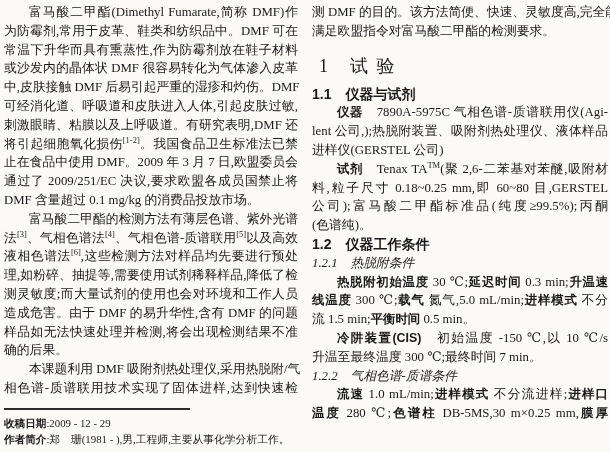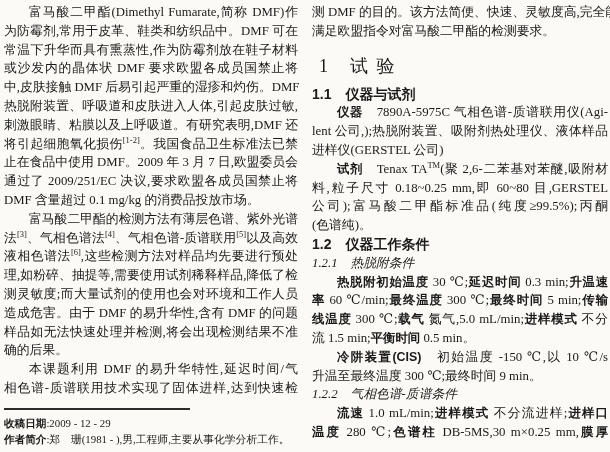--- a/index.html
+++ b/index.html
@@ -81,59 +81,58 @@
   .footnote .seg-b { font-size:10.6px; }
 </style>
 </head>
 <body>
 
 <div class="page">
   <div class="col col-left">
       <div class="line body indent"><span>富马酸二甲酯(Dimethyl Fumarate,简称 DMF)作</span></div>
       <div class="line body"><span>为防霉剂,常用于皮革、鞋类和纺织品中。DMF 可在</span></div>
       <div class="line body"><span>常温下升华而具有熏蒸性,作为防霉剂放在鞋子材料</span></div>
-      <div class="line body"><span>或沙发内的晶体状 DMF 要求欧盟各成员国禁止将</span></div>
+      <div class="line body"><span>或沙发内的晶体状 DMF 很容易转化为气体渗入皮革</span></div>
       <div class="line body"><span>中,皮肤接触 DMF 后易引起严重的湿疹和灼伤。DMF</span></div>
-      <div class="line body"><span>热脱附装置、呼吸道和皮肤进入人体,引起皮肤过敏,</span></div>
+      <div class="line body"><span>可经消化道、呼吸道和皮肤进入人体,引起皮肤过敏,</span></div>
       <div class="line body"><span>刺激眼睛、粘膜以及上呼吸道。有研究表明,DMF 还</span></div>
       <div class="line body"><span>将引起细胞氧化损伤</span><sup class="cite">[1-2]</sup><span>。我国食品卫生标准法已禁</span></div>
       <div class="line body"><span>止在食品中使用 DMF。2009 年 3 月 7 日,欧盟委员会</span></div>
       <div class="line body"><span>通过了 2009/251/EC 决议,要求欧盟各成员国禁止将</span></div>
       <div class="line body end"><span>DMF 含量超过 0.1 mg/kg 的消费品投放市场。</span></div>
       <div class="line body indent"><span>富马酸二甲酯的检测方法有薄层色谱、紫外光谱</span></div>
       <div class="line body"><span>法</span><sup class="cite">[3]</sup><span>、气相色谱法</span><sup class="cite">[4]</sup><span>、气相色谱-质谱联用</span><sup class="cite">[5]</sup><span>以及高效</span></div>
       <div class="line body"><span>液相色谱法</span><sup class="cite">[6]</sup><span>,这些检测方法对样品均先要进行预处</span></div>
       <div class="line body"><span>理,如粉碎、抽提等,需要使用试剂稀释样品,降低了检</span></div>
       <div class="line body"><span>测灵敏度;而大量试剂的使用也会对环境和工作人员</span></div>
       <div class="line body"><span>造成危害。由于 DMF 的易升华性,含有 DMF 的问题</span></div>
       <div class="line body"><span>样品如无法快速处理并检测,将会出现检测结果不准</span></div>
       <div class="line body end"><span>确的后果。</span></div>
-      <div class="line body indent"><span>本课题利用 DMF 的易升华特性,延迟时间/气</span></div>
+      <div class="line body indent"><span>本课题利用 DMF 吸附剂热处理仪,采用热脱附/气</span></div>
       <div class="line body"><span>相色谱-质谱联用技术实现了固体进样,达到快速检</span></div>
     </div>
   <div class="col col-right">
       <div class="line body"><span>测 DMF 的目的。该方法简便、快速、灵敏度高,完全能</span></div>
       <div class="line body end"><span>满足欧盟指令对富马酸二甲酯的检测要求。</span></div>
       <div class="line h1 end"><span>1　试 验</span></div>
       <div class="line h2 end"><span>1.1　仪器与试剂</span></div>
       <div class="line body indent"><span class="seg-b">仪器</span><span>　7890A-5975C 气相色谱-质谱联用仪(Agi-</span></div>
       <div class="line body"><span>lent 公司,);热脱附装置、吸附剂热处理仪、液体样品</span></div>
       <div class="line body end"><span>进样仪(GERSTEL 公司)</span></div>
       <div class="line body indent"><span class="seg-b">试剂</span><span>　Tenax TA</span><sup class="cite">TM</sup><span>(聚 2,6-二苯基对苯醚,吸附材</span></div>
       <div class="line body"><span>料,粒子尺寸 0.18~0.25 mm,即 60~80 目,GERSTEL</span></div>
       <div class="line body"><span>公司);富马酸二甲酯标准品(纯度≥99.5%);丙酮</span></div>
       <div class="line body end"><span>(色谱纯)。</span></div>
       <div class="line h2 end"><span>1.2　仪器工作条件</span></div>
       <div class="line h3 end"><span>1.2.1　热脱附条件</span></div>
       <div class="line body indent"><span class="seg-b">热脱附初始温度</span><span> 30 ℃;</span><span class="seg-b">延迟时间</span><span> 0.3 min;</span><span class="seg-b">升温速</span></div>
-      <div class="line body"><span class="seg-b">率</span><span> 60 ℃/min;</span><span class="seg-b">最终温度</span><span> 300 ℃;</span><span class="seg-b">最终时间</span><span> 5 min;</span><span class="seg-b">传输</span></div>
       <div class="line body"><span class="seg-b">线温度</span><span> 300 ℃;</span><span class="seg-b">载气</span><span> 氮气,5.0 mL/min;</span><span class="seg-b">进样模式</span><span> 不分</span></div>
       <div class="line body end"><span>流 1.5 min;</span><span class="seg-b">平衡时间</span><span> 0.5 min。</span></div>
       <div class="line body indent"><span class="seg-b">冷阱装置(CIS)</span><span>　初始温度 -150 ℃,以 10 ℃/s</span></div>
-      <div class="line body end"><span>升温至最终温度 300 ℃;最终时间 9 min。</span></div>
+      <div class="line body end"><span>升温至最终温度 300 ℃;最终时间 7 min。</span></div>
       <div class="line h3 end"><span>1.2.2　气相色谱-质谱条件</span></div>
       <div class="line body indent"><span class="seg-b">流速</span><span> 1.0 mL/min;</span><span class="seg-b">进样模式</span><span> 不分流进样;</span><span class="seg-b">进样口</span></div>
       <div class="line body"><span class="seg-b">温度</span><span> 280 ℃;</span><span class="seg-b">色谱柱</span><span> DB-5MS,30 m×0.25 mm,</span><span class="seg-b">膜厚</span></div>
     </div>
   <div class="footnote">
     <div class="foot-rule"></div>
     <div>
         <div class="line foot end"><span class="seg-b">收稿日期</span><span>:2009 - 12 - 29</span></div>
         <div class="line foot end"><span class="seg-b">作者简介</span><span>:郑　珊(1981 - ),男,工程师,主要从事化学分析工作。</span></div>
       </div>

